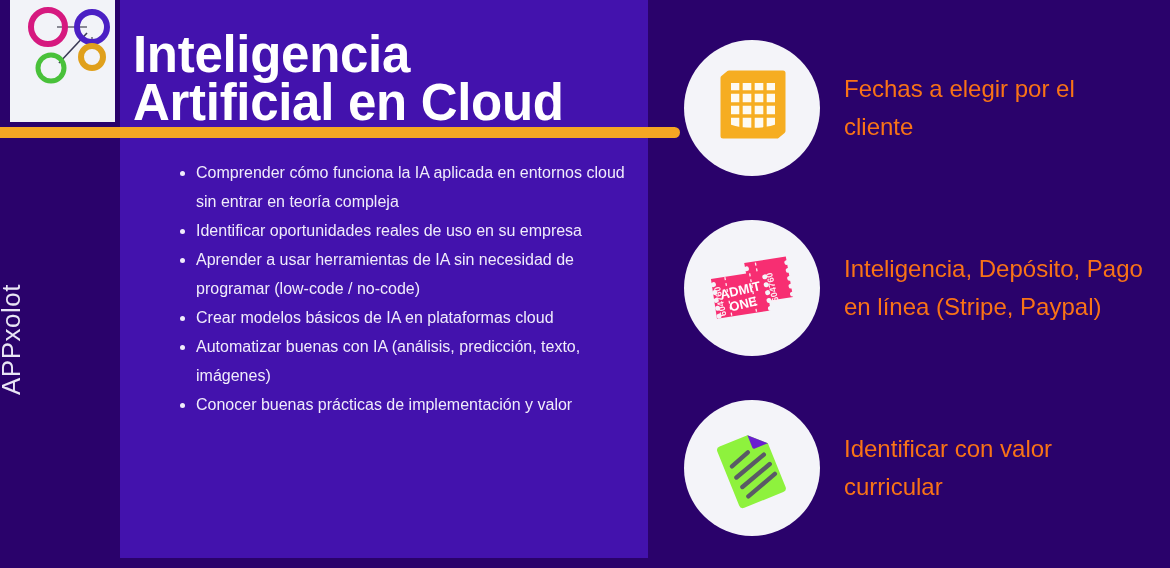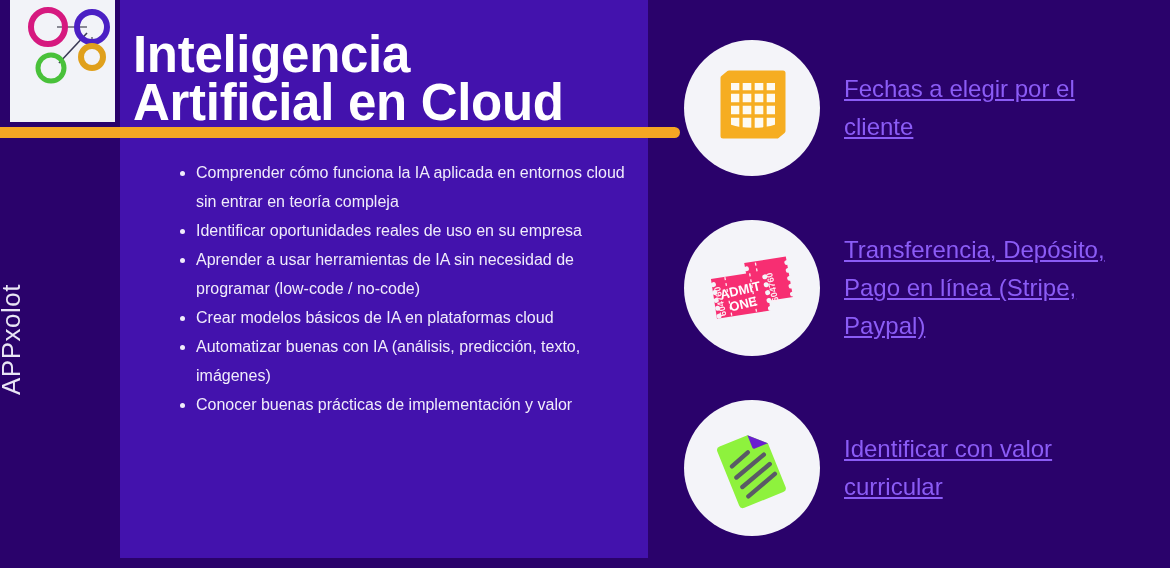--- a/index.html
+++ b/index.html
@@ -94,25 +94,24 @@
   .feature:last-child{margin-bottom:0;}
   .badge{
     width:136px;height:136px;flex:0 0 136px;
     border-radius:50%;
     background:#f4f4f9;
     display:flex;align-items:center;justify-content:center;
   }
   .badge svg{display:block;}
   .feature-text{
     margin-left:24px;
-    color:#8b5cf6;
+    color:#f97316;
     font-size:24px;
     line-height:38px;
     max-width:300px;
-    text-decoration:underline;
   }
 </style>
 </head>
 <body>
 
 <div class="slide">
 
   <div class="panel-left"></div>
 
   <div class="logo-tile">
@@ -203,21 +202,21 @@
             <g fill="none" stroke="#fdeef4" stroke-width="1.3" stroke-dasharray="3 3">
               <line x1="22" y1="23.3" x2="20" y2="63.5"></line>
               <line x1="47" y1="25.2" x2="45" y2="65.2"></line>
             </g>
             <text x="15" y="46" fill="#fdeef4" font-family="'Liberation Sans',sans-serif" font-size="9" font-weight="bold" text-anchor="middle" transform="rotate(-90 15 46)">604760</text>
             <text x="34" y="44" fill="#ffffff" font-family="'Liberation Sans',sans-serif" font-size="13" font-weight="bold" text-anchor="middle">ADMIT</text>
             <text x="34" y="58" fill="#ffffff" font-family="'Liberation Sans',sans-serif" font-size="13" font-weight="bold" text-anchor="middle">ONE</text>
           </g>
         </svg>
       </div>
-      <div class="feature-text">Transferencia, Depósito, Pago en línea (Stripe, Paypal)</div>
+      <div class="feature-text">Inteligencia, Depósito, Pago en línea (Stripe, Paypal)</div>
     </div>
 
     <div class="feature">
       <div class="badge">
         <svg width="84" height="84" viewBox="0 0 84 84">
           <g transform="rotate(-22 42 42)">
             <path d="M20 10 H50 L66 25 V72 a4 4 0 0 1 -4 4 H20 a4 4 0 0 1 -4 -4 V14 a4 4 0 0 1 4 -4 Z" fill="#8ef23d"></path>
             <path d="M50 10 L66 25 H52 a2 2 0 0 1 -2 -2 Z" fill="#6a1fd0"></path>
             <g stroke="#5a5a66" stroke-width="4.4" stroke-linecap="round">
               <line x1="24" y1="33" x2="44" y2="26"></line>

